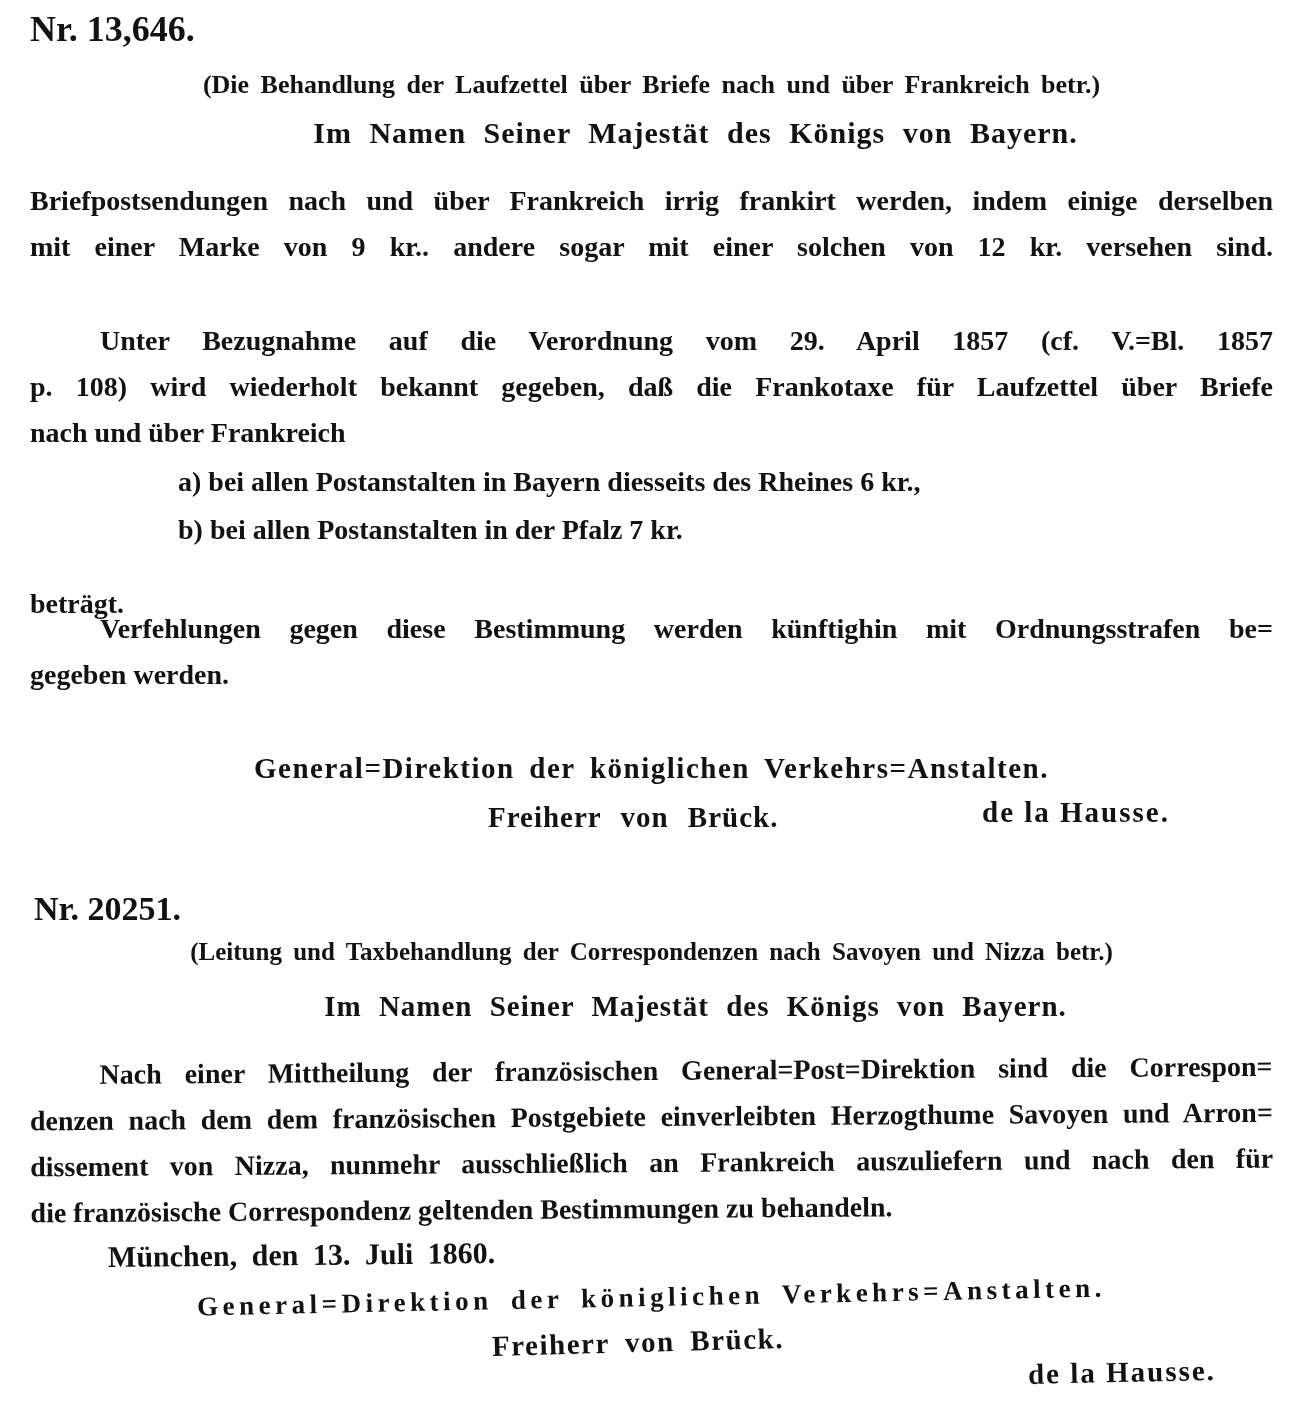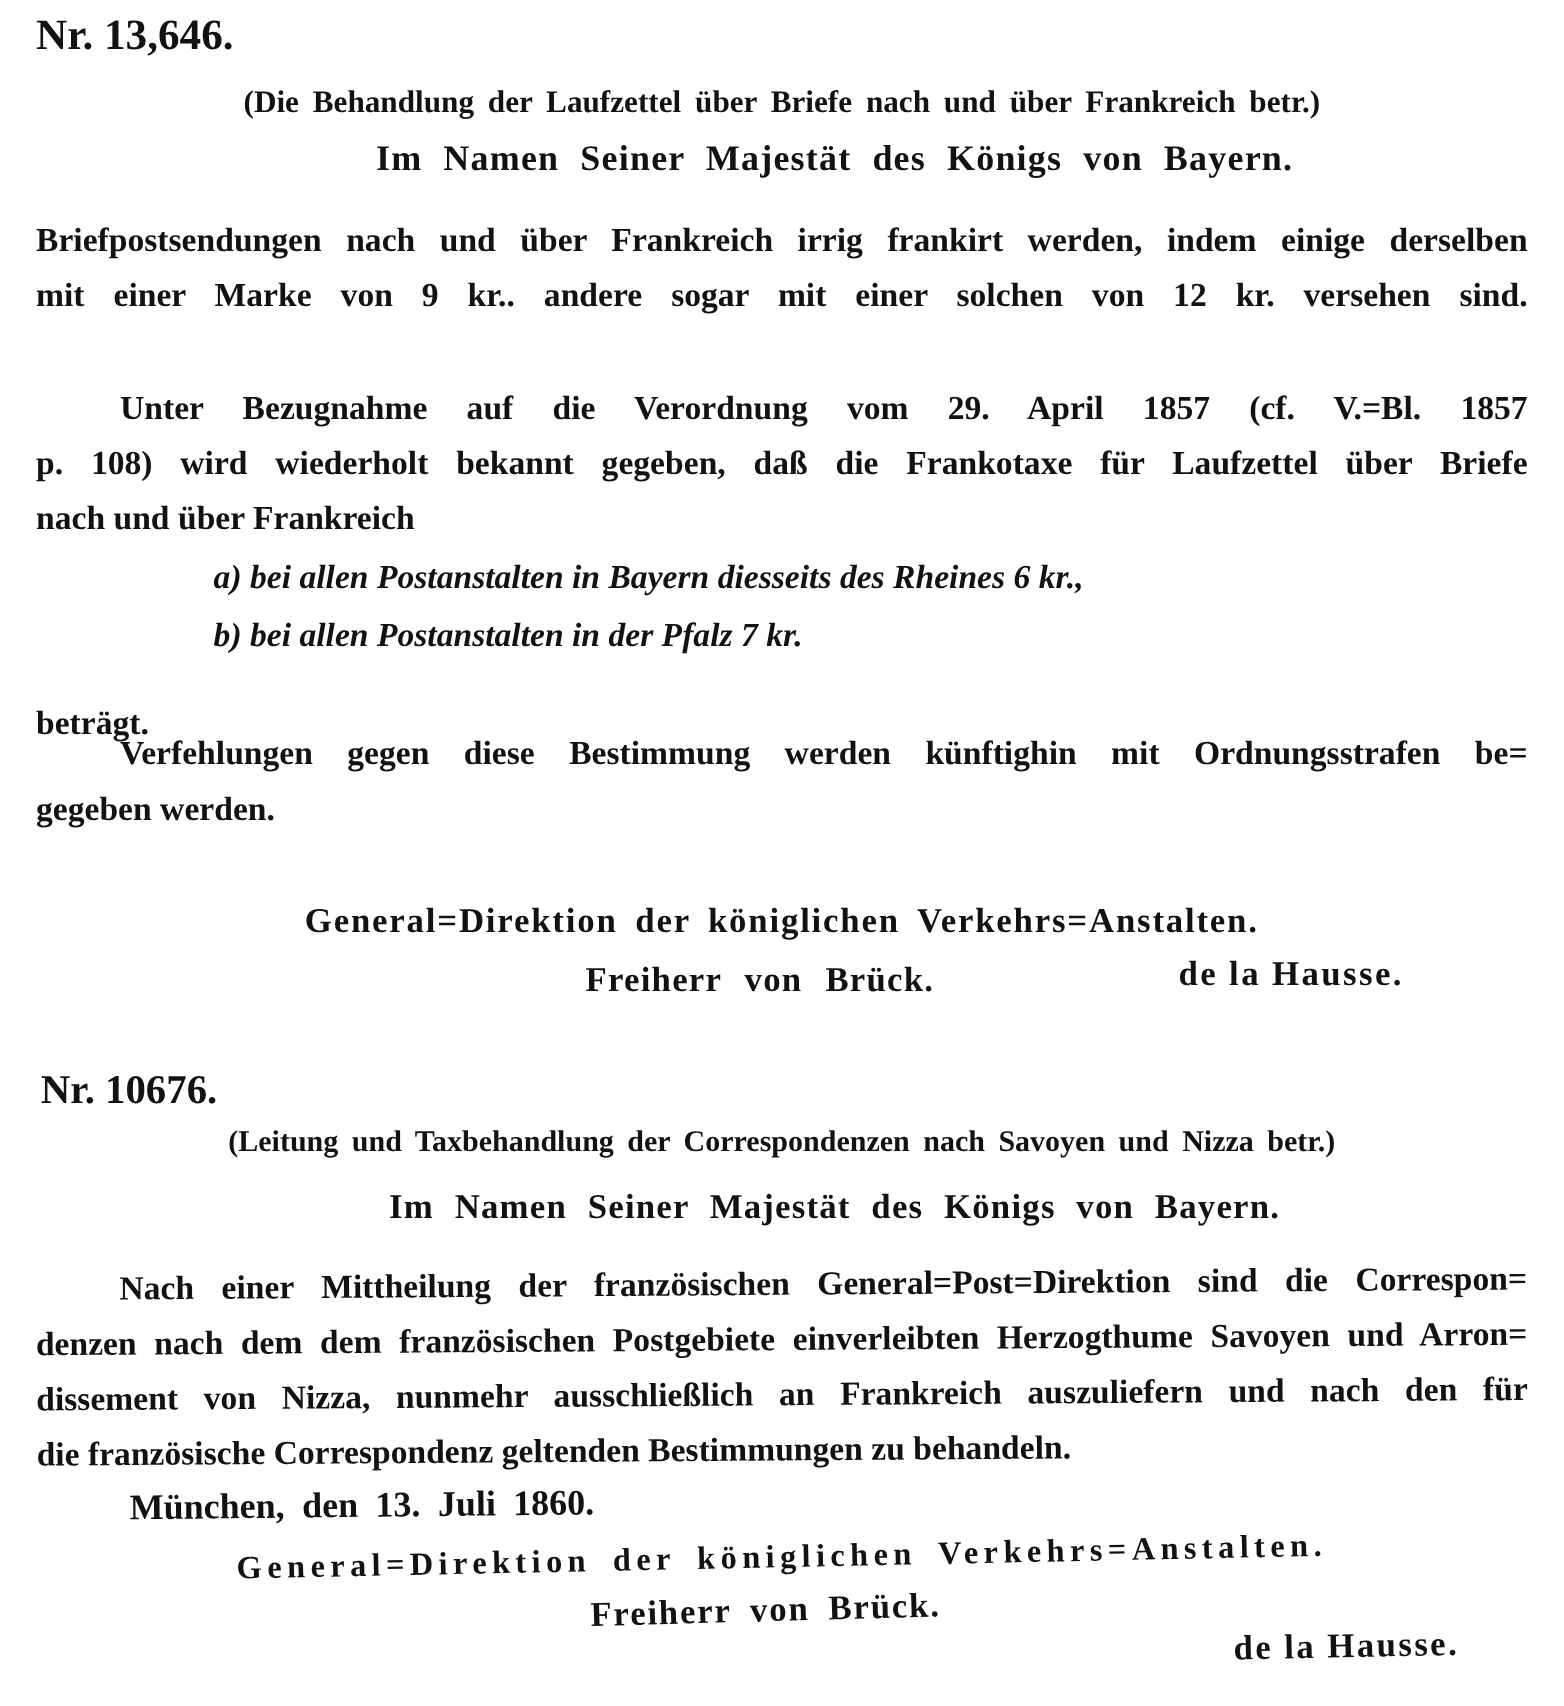--- a/index.html
+++ b/index.html
@@ -16,21 +16,21 @@
   .abs { position: absolute; }
   .centerline { left: 0; width: 1303px; text-align: center; white-space: nowrap; }
   .block { left: 30px; width: 1243px; font-size: 28px; line-height: 46px; }
   .jline { text-align: justify; text-align-last: justify; }
   .lline { text-align: left; }
   .ind { text-indent: 70px; }
 
   .decree-number { font-size: 36px; white-space: nowrap; }
   .subject { font-size: 26px; word-spacing: 5px; }
   .invocation { font-size: 30px; word-spacing: 9px; letter-spacing: 1px; margin-left: 44px; }
-  .list-item { font-size: 28px; white-space: nowrap; font-style: italic; }
+  .list-item { font-size: 28px; white-space: nowrap; }
   .closing-word { font-size: 28px; white-space: nowrap; }
   .dateline { font-size: 30px; word-spacing: 7px; white-space: nowrap; }
   .authority { font-size: 29px; letter-spacing: 1.5px; word-spacing: 6px; }
   .authority-sperr { font-size: 27px; letter-spacing: 4.5px; word-spacing: 7px; }
   .sig { font-size: 29px; white-space: nowrap; }
   .sig-wide { word-spacing: 11px; letter-spacing: 1px; }
   .sig-right { letter-spacing: 2px; }
 </style>
 </head>
 <body>
@@ -65,21 +65,21 @@
     <div class="lline">gegeben werden.</div>
   </div>
 
 
   <div class="abs centerline authority" style="top:752px;">General=Direktion der königlichen Verkehrs=Anstalten.</div>
 
   <div class="abs sig sig-wide" style="left:488px; top:801px;">Freiherr von Brück.</div>
 
   <div class="abs sig sig-right" style="left:982px; top:796px;">de la Hausse.</div>
 
-  <div class="abs decree-number" style="left:34px; top:890px; font-size:34px;">Nr. 10676.</div>
+  <div class="abs decree-number" style="left:34px; top:890px; font-size:34px;">Nr. 20251.</div>
 
   <div class="abs centerline subject" style="top:938px; font-size:25px;">(Leitung und Taxbehandlung der Correspondenzen nach Savoyen und Nizza betr.)</div>
 
   <div class="abs centerline invocation" style="top:990px; font-size:29px;">Im Namen Seiner Majestät des Königs von Bayern.</div>
 
   <div class="abs block" style="top:1048px; transform:rotate(-0.4deg);">
     <div class="jline ind">Nach einer Mittheilung der französischen General=Post=Direktion sind die Correspon=</div>
     <div class="jline">denzen nach dem dem französischen Postgebiete einverleibten Herzogthume Savoyen und Arron=</div>
     <div class="jline">dissement von Nizza, nunmehr ausschließlich an Frankreich auszuliefern und nach den für</div>
     <div class="lline">die französische Correspondenz geltenden Bestimmungen zu behandeln.</div>

